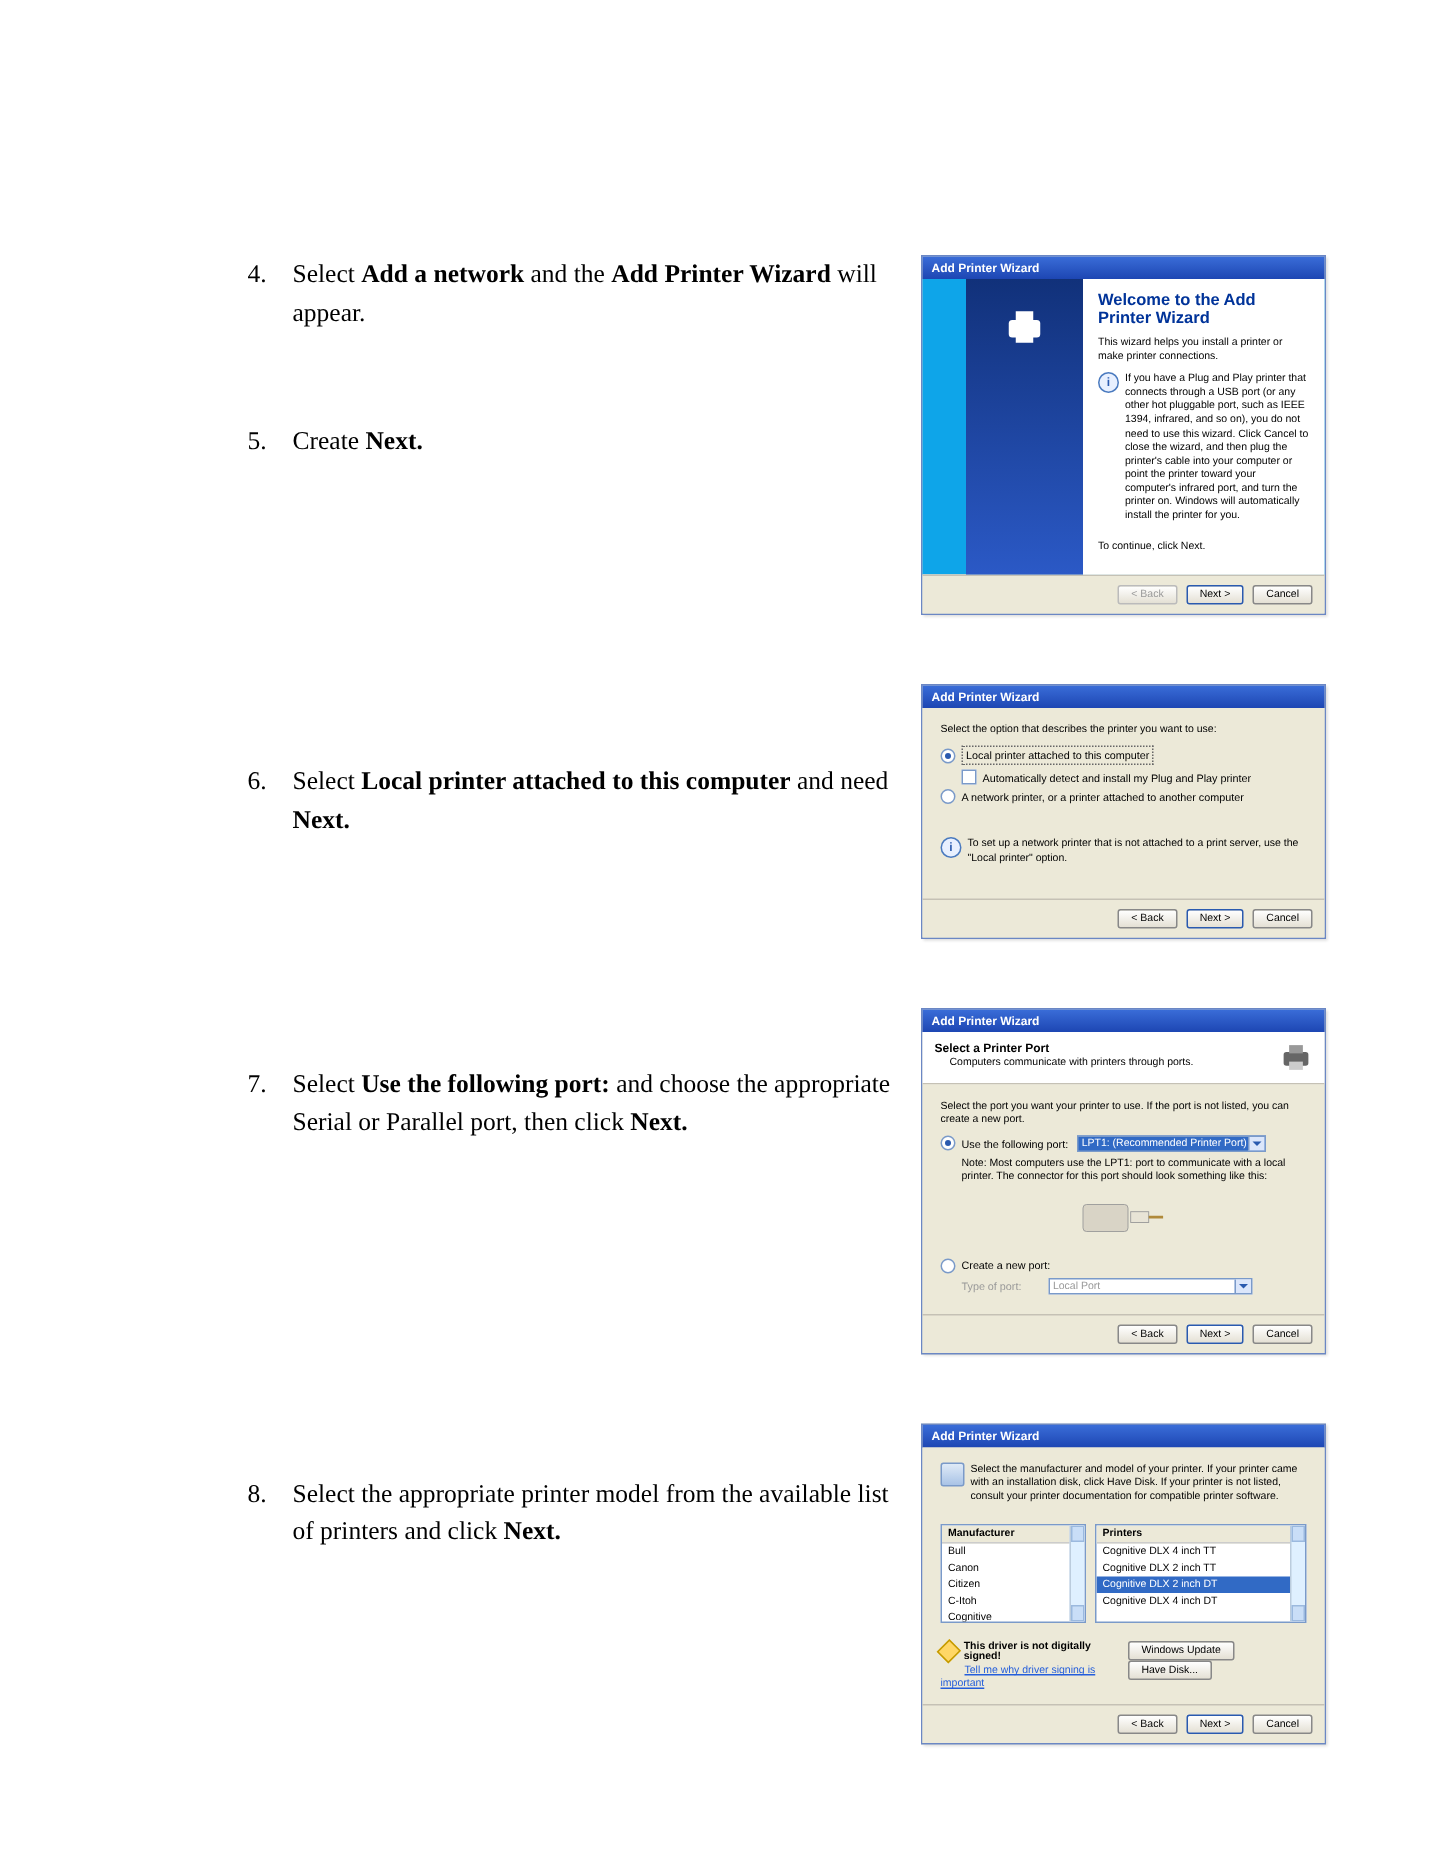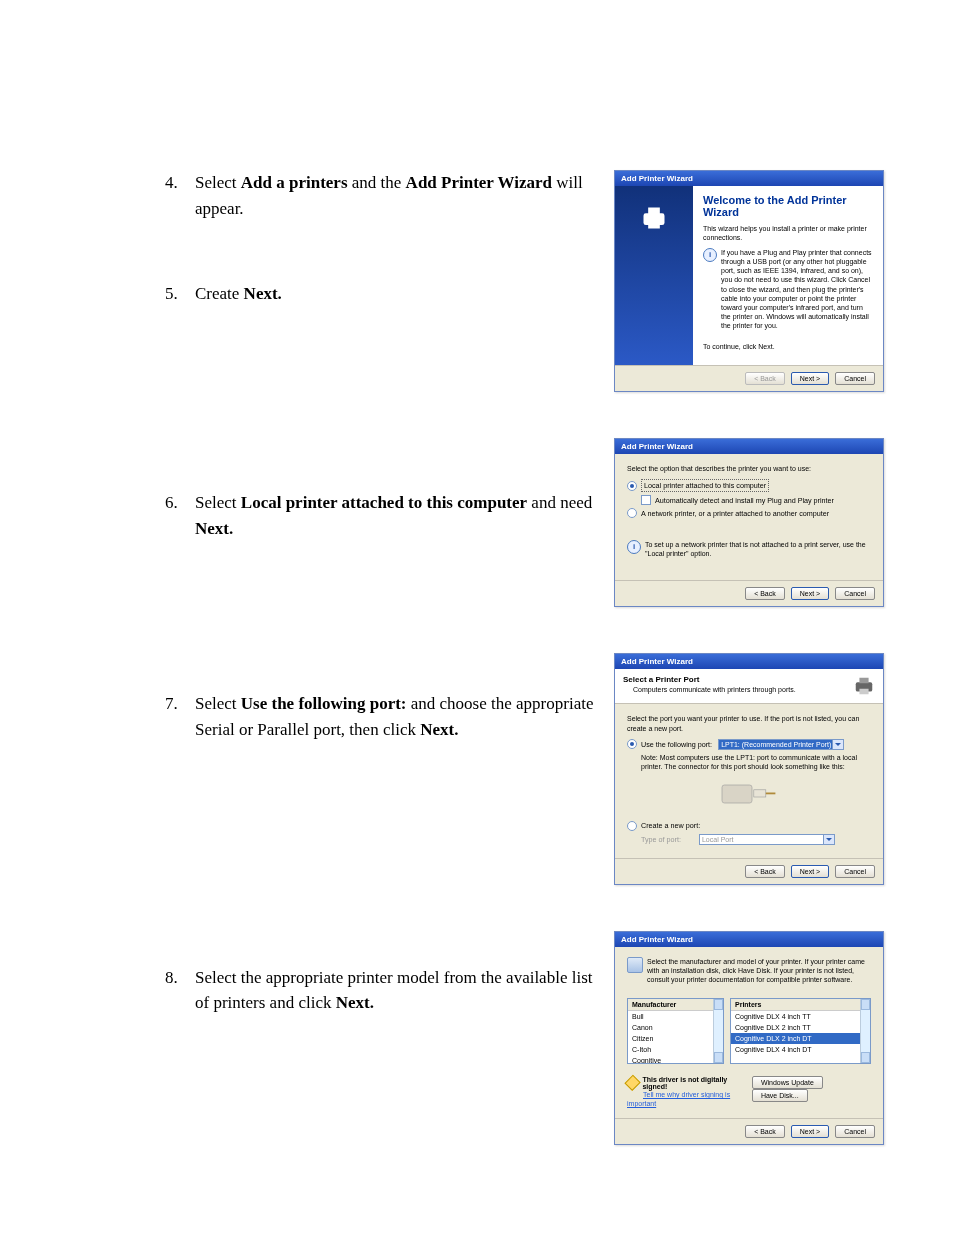--- a/index.html
+++ b/index.html
@@ -55,20 +55,21 @@
   .wiz-title {
     background: linear-gradient(#3a6dd8,#1d46b3);
     color: #fff;
     font-weight: bold;
     padding: 3px 6px;
     font-size: 8px;
   }
   .wiz-intro {
     display: flex;
     background: #0ea5e9;
+    padding-left: 29px;
   }
   .wiz-intro-side {
     width: 78px;
     background: linear-gradient(#11317a,#2b59c6);
     display: flex;
     align-items: flex-start;
     justify-content: center;
     padding-top: 18px;
   }
   .wiz-intro-side svg { width: 28px; height:28px; }
@@ -196,21 +197,21 @@
 </head>
 <body>
 
 <div class="page">
 
   <div class="row">
     <div class="instr" style="padding-left:95px;">
       <div class="ol-item">
         <div class="ol-num">4.</div>
         <div>
-          <span>Select </span><span class="b">Add a printers</span><span> and the </span><span class="b">Add Printer Wizard</span><span> will appear.</span>
+          <span>Select </span><span class="b">Add a network</span><span> and the </span><span class="b">Add Printer Wizard</span><span> will appear.</span>
         </div>
       </div>
       <div class="ol-item">
         <div class="ol-num">5.</div>
         <div>
           <span>Create </span><span class="b">Next.</span>
         </div>
       </div>
     </div>
 

